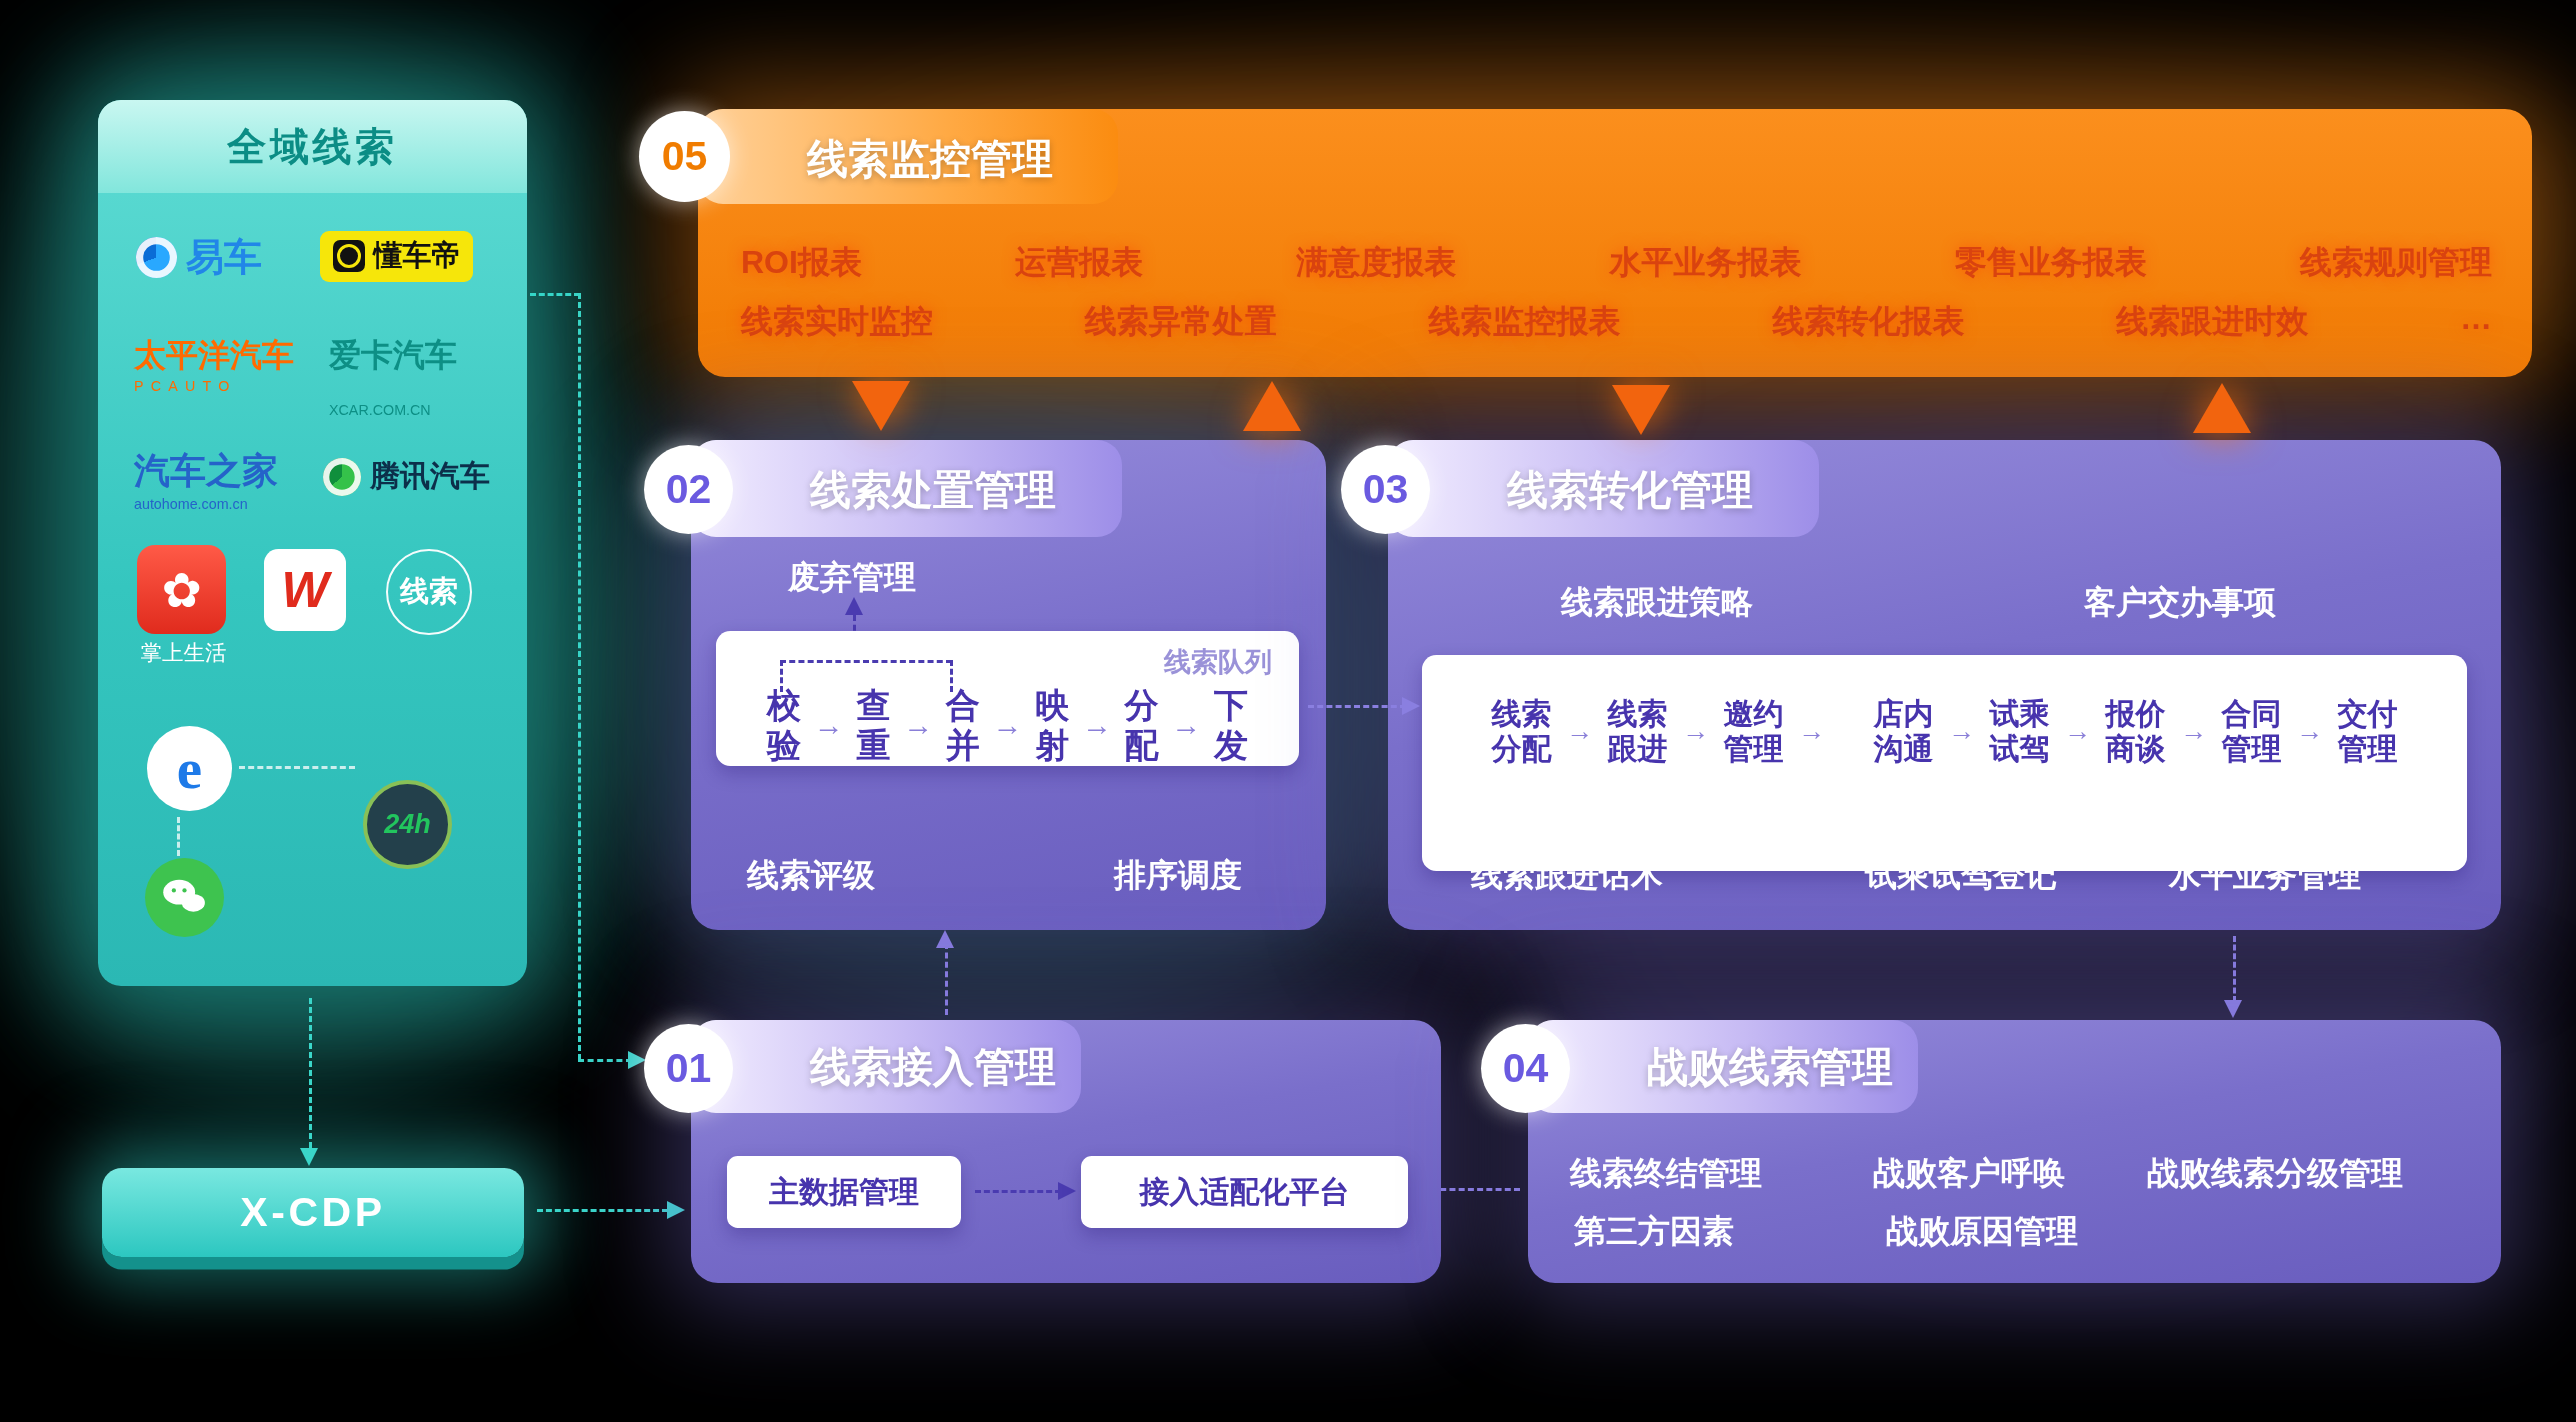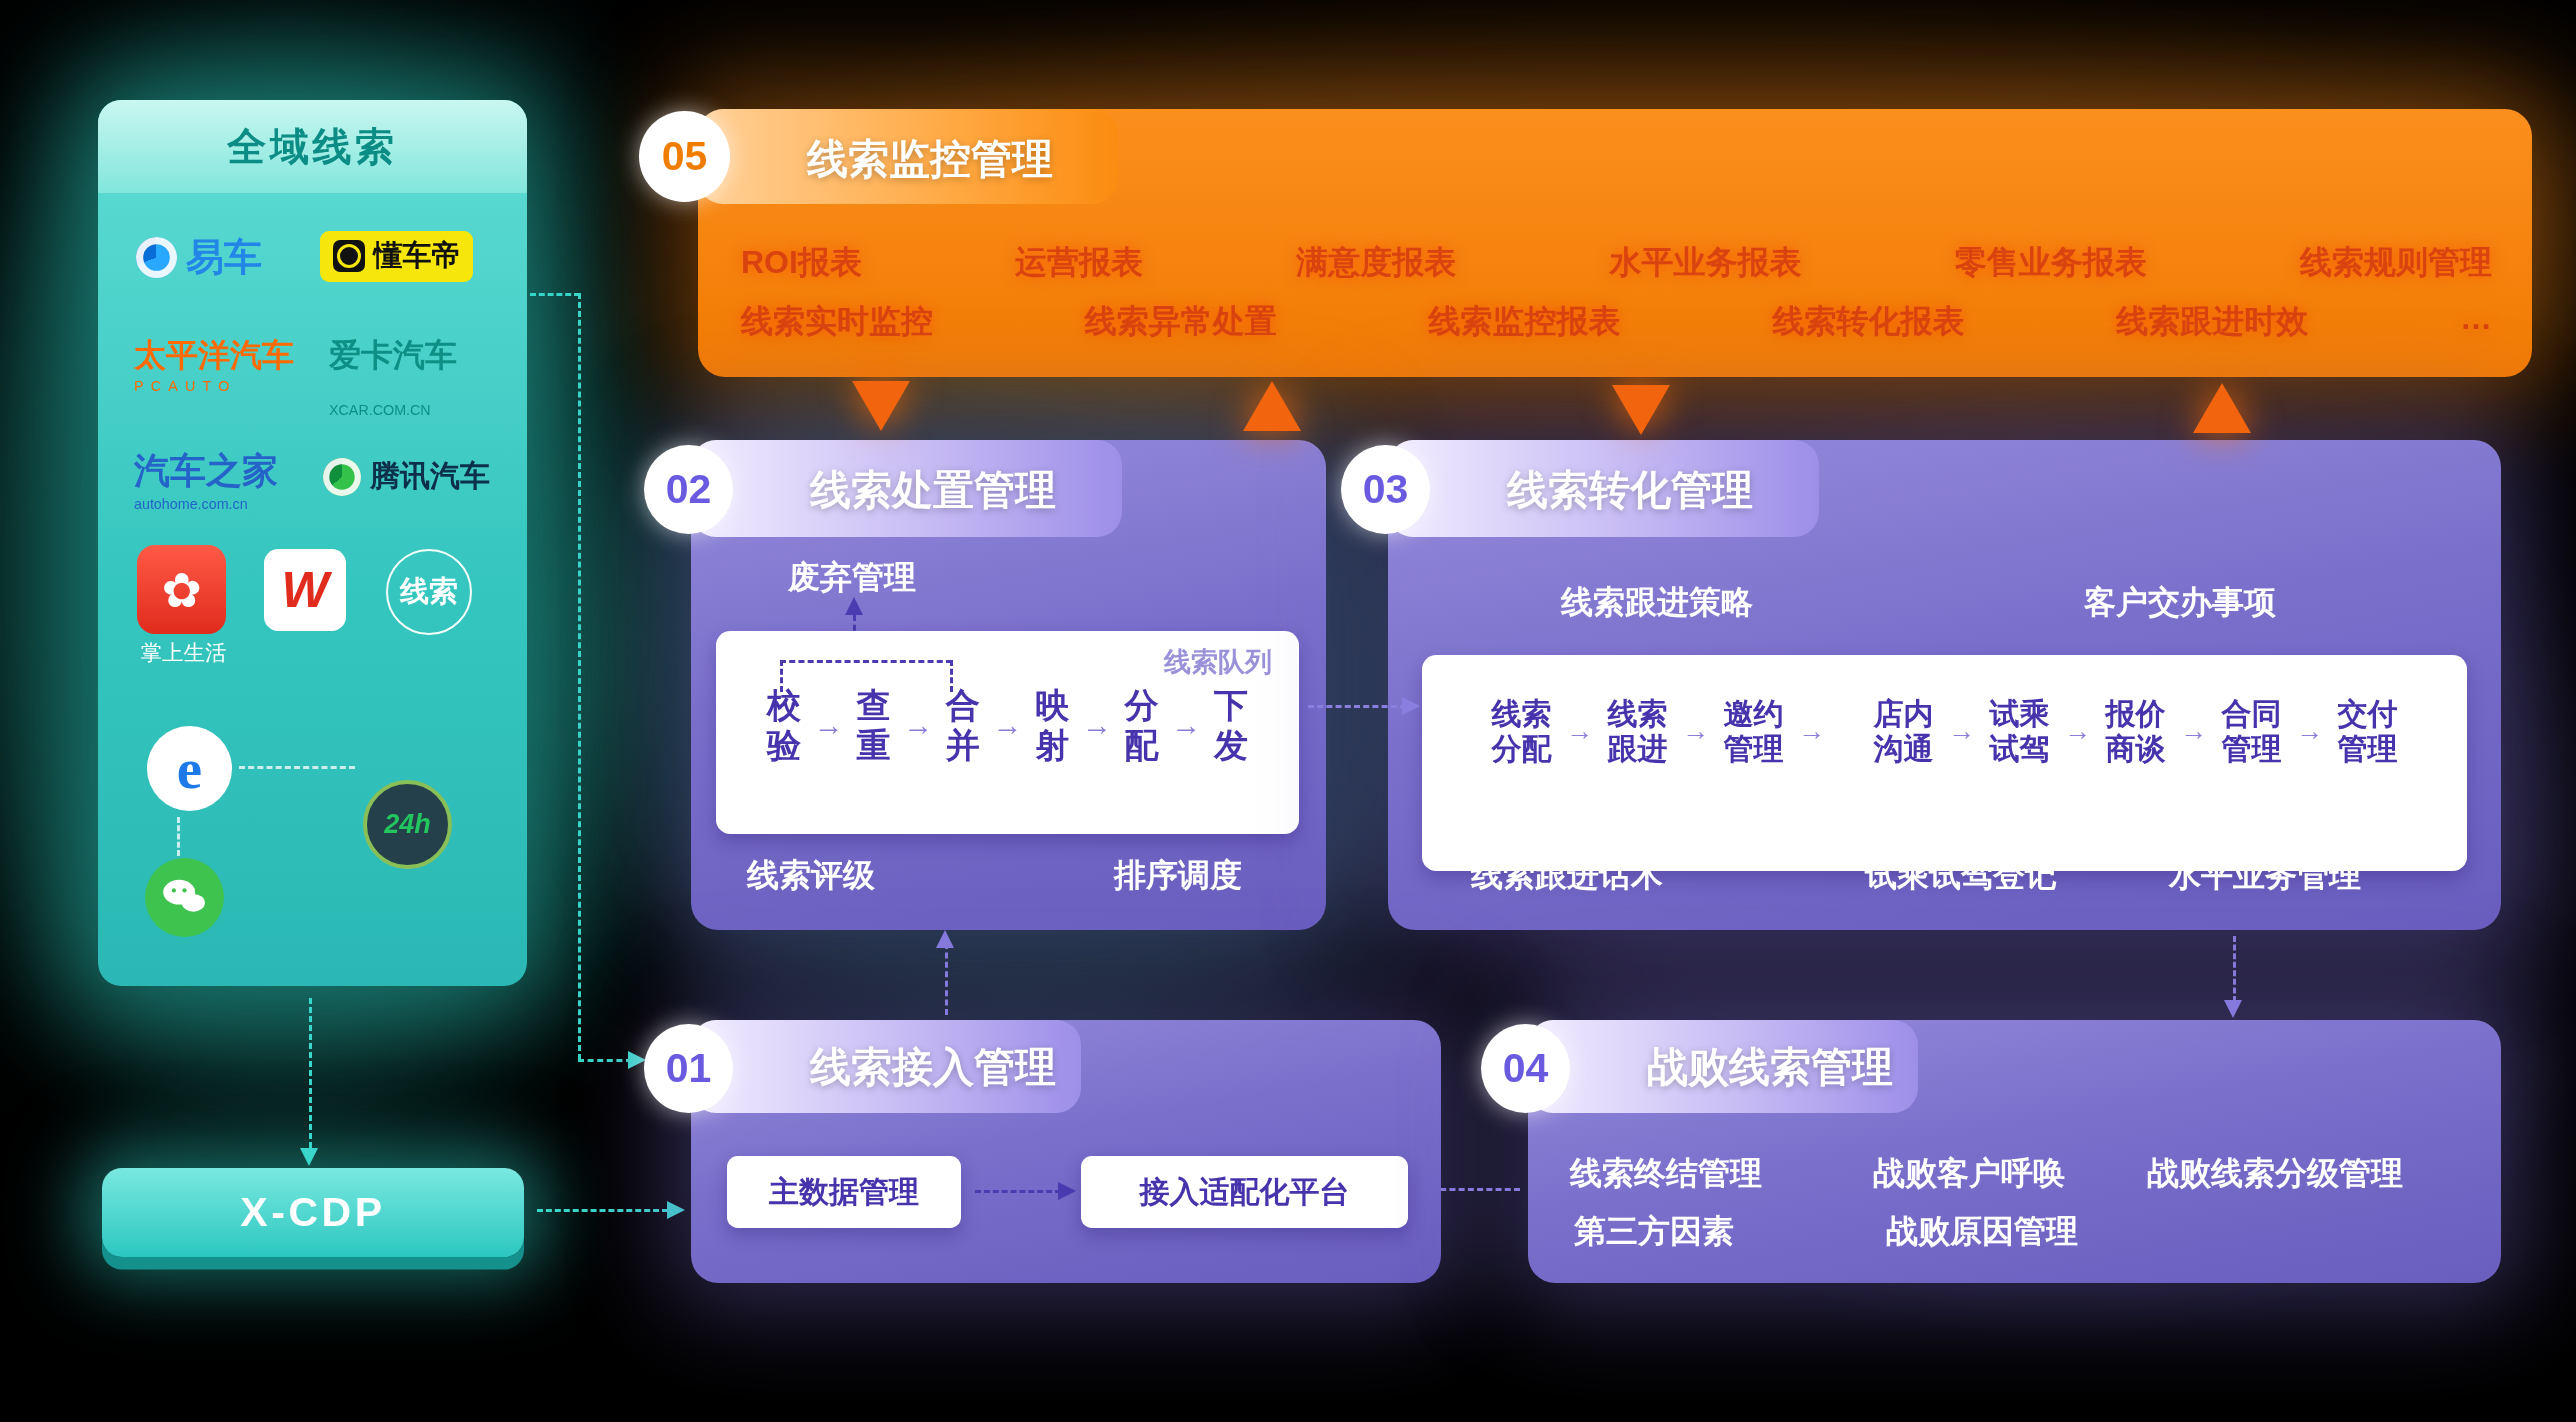--- a/index.html
+++ b/index.html
@@ -160,21 +160,21 @@
     <div class="badge" style="left:-47px;top:5.4px;width:89px;height:89px;color:#6a5ae0;">02</div>
     <div class="mod-title" style="left:119px;top:23px;">线索处置管理</div>
 
     <div class="wlabel" style="left:97px;top:116px;">废弃管理</div>
     <div class="arr arr-up" style="left:154px;top:157px;color:#4a3bb0;"></div>
     <div class="dash-v" style="left:162px;top:175px;height:45px;color:#4a3bb0;"></div>
     <div class="dash-h" style="left:89px;top:220px;width:172px;color:#4a3bb0;z-index:4;"></div>
     <div class="dash-v" style="left:89px;top:220px;height:32px;color:#4a3bb0;z-index:4;"></div>
     <div class="dash-v" style="left:259px;top:220px;height:32px;color:#4a3bb0;z-index:4;"></div>
 
-    <div class="white-box" style="left:25px;top:191px;width:583px;height:203px;">
+    <div class="white-box" style="left:25px;top:191px;width:583px;height:135px;">
       <div class="queue-label" style="right:27px;top:12.5px;">线索队列</div>
       <div class="steps" style="left:9px;right:9px;top:54px;gap:10.7px;">
         <span class="step" style="font-size:34px;width:38px;">校验</span>
         <span class="step-arrow" style="font-size:30px;">→</span>
         <span class="step" style="font-size:34px;width:38px;">查重</span>
         <span class="step-arrow" style="font-size:30px;">→</span>
         <span class="step" style="font-size:34px;width:38px;">合并</span>
         <span class="step-arrow" style="font-size:30px;">→</span>
         <span class="step" style="font-size:34px;width:38px;">映射</span>
         <span class="step-arrow" style="font-size:30px;">→</span>

